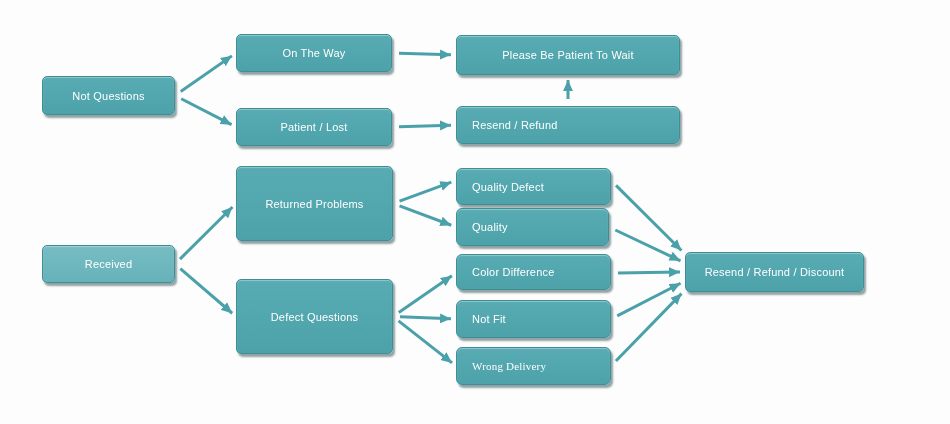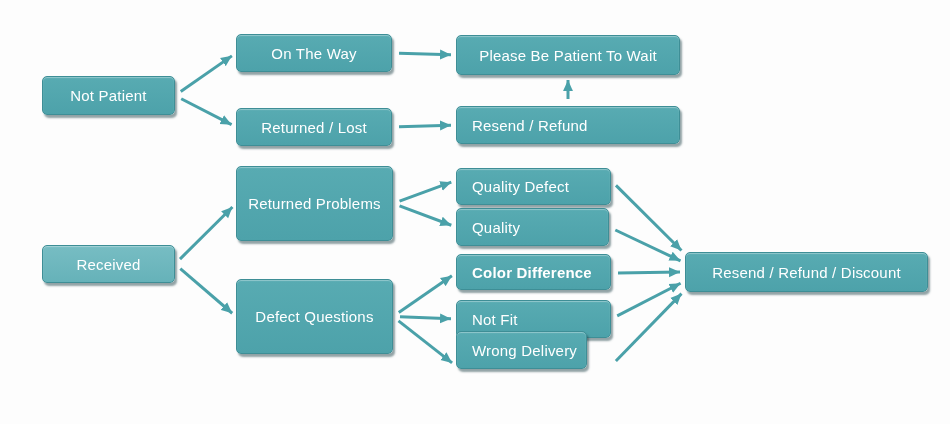--- a/index.html
+++ b/index.html
@@ -19,47 +19,47 @@
     stroke:var(--arrow,#4aa1a9);
     stroke-width:3;
     stroke-linecap:butt;
   }
   #ah path{fill:var(--arrow,#4aa1a9);}
   .node{
     position:absolute;
     display:flex;align-items:center;justify-content:center;
     box-sizing:border-box;
     color:var(--text,#ffffff);
-    font-size:15px;
+    font-size:11px;
     letter-spacing:.2px;
     background:linear-gradient(180deg,var(--box-fill-top,#58abb2),var(--box-fill,#4da2aa));
     border:1px solid var(--box-border,#3e8e96);
     border-radius:5px;
     box-shadow:2px 3px 2px rgba(38,72,77,.5), inset 0 1px 1px rgba(255,255,255,.35);
     white-space:nowrap;
   }
-  .node.align-left{justify-content:flex-start;padding-left:15px;}
+  .node.align-left{justify-content:flex-start;padding-left:15px;border-radius:6px;}
   .node.light{
     background:linear-gradient(180deg,var(--box-fill-light-top,#77bdc3),var(--box-fill-light,#66b2b9));
   }
   
   #n-not-received           {left:42px;  top:76px;  width:133px; height:39px;}
   #n-on-the-way             {left:236px; top:34px;  width:156px; height:38px;}
   #n-please-wait            {left:456px; top:35px;  width:224px; height:40px;}
   #n-returned-lost          {left:236px; top:108px; width:156px; height:38px;}
   #n-resend-refund          {left:456px; top:106px; width:224px; height:38px;}
   #n-quality-problems       {left:236px; top:166px; width:157px; height:75px;}
   #n-received               {left:42px;  top:245px; width:133px; height:38px;}
   #n-other-questions        {left:236px; top:279px; width:157px; height:75px;}
   #n-quality-defect         {left:456px; top:168px; width:155px; height:37px;}
   #n-damage                 {left:456px; top:208px; width:153px; height:38px;}
-  #n-color-difference       {left:456px; top:254px; width:155px; height:36px;font-weight:bold;}
+  #n-color-difference       {left:456px; top:254px; width:155px; height:36px;}
   #n-not-fit                {left:456px; top:300px; width:155px; height:38px;}
-  #n-wrong-delivery         {left:456px; top:331px; width:131px; height:38px;}
-  #n-resend-refund-discount {left:685px; top:252px; width:243px; height:40px;}
+  #n-wrong-delivery         {left:456px; top:347px; width:155px; height:38px;font-family:Liberation Serif, serif;}
+  #n-resend-refund-discount {left:685px; top:252px; width:179px; height:40px;}
 </style>
 </head>
 <body>
 
 <div id="diagram">
   <svg id="arrow-layer" viewBox="0 0 950 424" xmlns="http://www.w3.org/2000/svg">
     <defs>
       <marker id="ah" viewBox="0 0 10 10" refX="10" refY="5" markerWidth="11" markerHeight="11" markerUnits="userSpaceOnUse" orient="auto">
         <path d="M0,0.5 L10,5 L0,9.5 Z"></path>
       </marker>
@@ -76,24 +76,24 @@
       <line x1="398.76027830421714" y1="312.5226649804215" x2="451.88551549698775" y2="275.8409535854132" marker-end="url(#ah)"></line>
       <line x1="399.9944950368182" y1="316.77755932685784" x2="451.0039321165584" y2="318.80174333795867" marker-end="url(#ah)"></line>
       <line x1="398.50422837175694" y1="320.8247508635233" x2="452.0684083058879" y2="362.9108922403405" marker-end="url(#ah)"></line>
       <line x1="615.9664977384743" y1="185.4329403213225" x2="681.4525016153755" y2="250.47647119905537" marker-end="url(#ah)"></line>
       <line x1="615.3261648722548" y1="229.99660441317332" x2="680.4813108055323" y2="260.8595682763048" marker-end="url(#ah)"></line>
       <line x1="617.9993609348596" y1="272.90541404142084" x2="680.0004564751002" y2="272.0675613989851" marker-end="url(#ah)"></line>
       <line x1="617.2269691270047" y1="315.8023672050516" x2="680.5521649092823" y2="283.28402342496315" marker-end="url(#ah)"></line>
       <line x1="615.8833167820826" y1="360.9847016832665" x2="681.5119165842267" y2="293.58235594052394" marker-end="url(#ah)"></line>
     </svg>
 
-  <div class="node" id="n-not-received">Not Patient</div>
+  <div class="node" id="n-not-received">Not Questions</div>
   <div class="node" id="n-on-the-way">On The Way</div>
   <div class="node" id="n-please-wait">Please Be Patient To Wait</div>
-  <div class="node" id="n-returned-lost">Returned / Lost</div>
+  <div class="node" id="n-returned-lost">Patient / Lost</div>
   <div class="node align-left" id="n-resend-refund">Resend / Refund</div>
   <div class="node light" id="n-received">Received</div>
   <div class="node" id="n-quality-problems">Returned Problems</div>
   <div class="node" id="n-other-questions">Defect Questions</div>
   <div class="node align-left" id="n-quality-defect">Quality Defect</div>
   <div class="node align-left" id="n-damage">Quality</div>
   <div class="node align-left" id="n-color-difference">Color Difference</div>
   <div class="node align-left" id="n-not-fit">Not Fit</div>
   <div class="node align-left" id="n-wrong-delivery">Wrong Delivery</div>
   <div class="node" id="n-resend-refund-discount">Resend / Refund / Discount</div>

